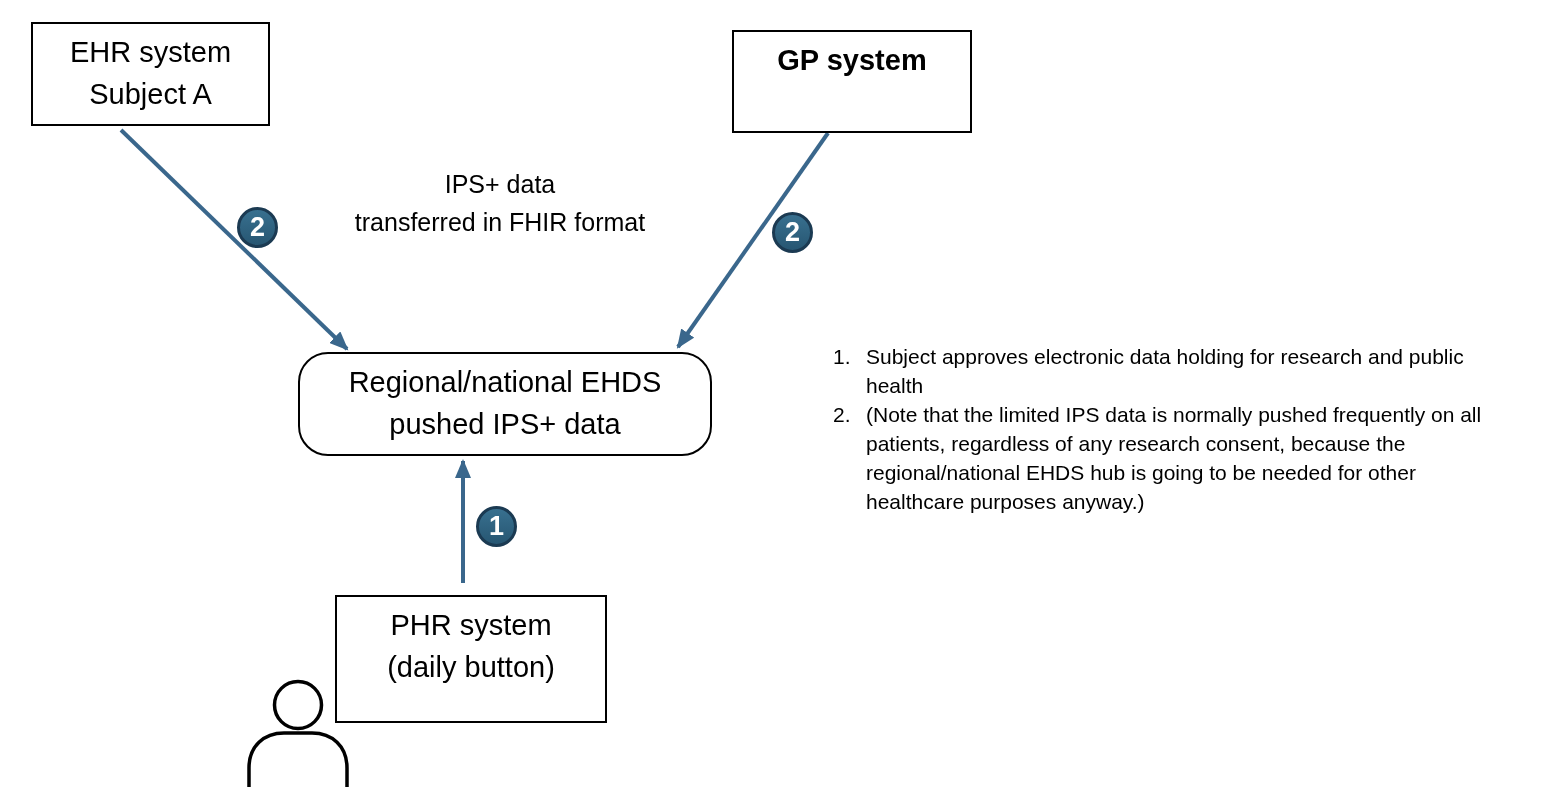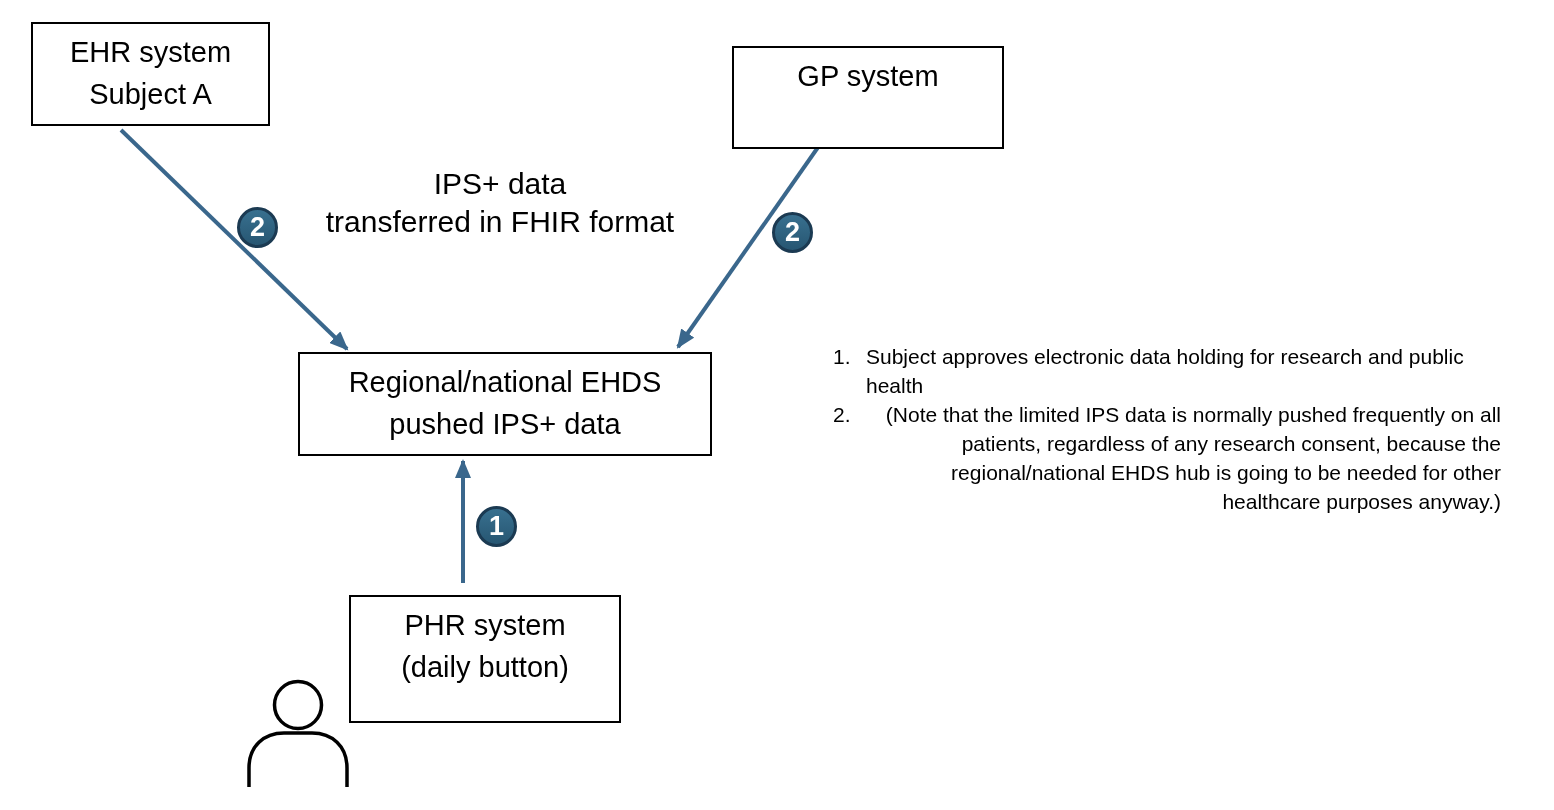--- a/index.html
+++ b/index.html
@@ -27,29 +27,29 @@
     background: #ffffff;
     border: 2.5px solid #000000;
     text-align: center;
     font-size: 29px;
     line-height: 42px;
     padding-top: 7px;
     z-index: 2;
   }
   .node-box .line { display: block; }
   #ehr-box  { left: 19px;  top: 22px;  width: 239px; height: 104px; margin-left: 12px; }
-  #gp-box   { left: 732px; top: 46px;  width: 272px; height: 103px; }
-  #ehds-box { left: 298px; top: 352px; width: 414px; height: 104px; }
-  #phr-box  { left: 349px; top: 595px; width: 272px; height: 128px; }
+  #gp-box   { left: 732px; top: 30px;  width: 240px; height: 103px; font-weight: bold; }
+  #ehds-box { left: 298px; top: 352px; width: 414px; height: 104px; border-radius: 30px; }
+  #phr-box  { left: 335px; top: 595px; width: 272px; height: 128px; }
 
   #flow-label {
     position: absolute;
     left: 250px; top: 165px; width: 500px;
     text-align: center;
-    font-size: 30px;
+    font-size: 25px;
     line-height: 38px;
     z-index: 2;
   }
   #flow-label .line { display: block; }
 
   .step-badge {
     position: absolute;
     width: 41px; height: 41px;
     border-radius: 50%;
     background: linear-gradient(180deg, #38708F 0%, #275672 100%);
@@ -72,21 +72,21 @@
     font-size: 21px;
     line-height: 29px;
     z-index: 2;
   }
   .legend-item { display: flex; }
   .legend-number {
     width: 33px;
     flex: 0 0 33px;
   }
   .legend-body { width: 635px; }
-  .legend-note { display: block; text-align: right; }
+  .legend-note { display: block; }
 </style>
 </head>
 <body>
 
 <div id="canvas">
 
   <svg id="connector-layer" width="1554" height="810" viewBox="0 0 1554 810" xmlns="http://www.w3.org/2000/svg">
     <defs>
       <marker id="arrowhead" markerUnits="userSpaceOnUse" markerWidth="20" markerHeight="16" refX="17" refY="8" orient="auto">
         <path d="M0,0 L19,8 L0,16 Z" fill="#3A678C"></path>

